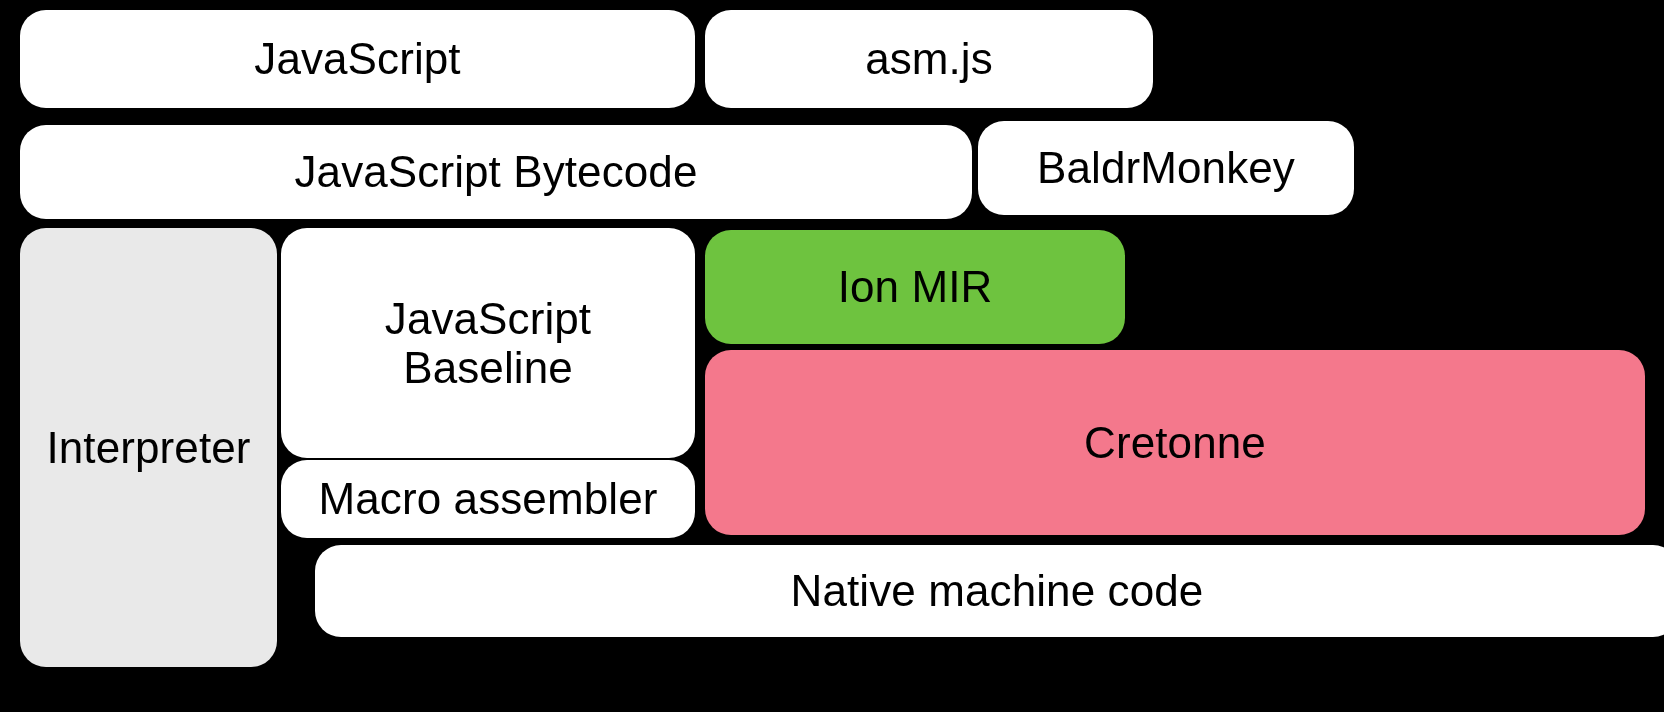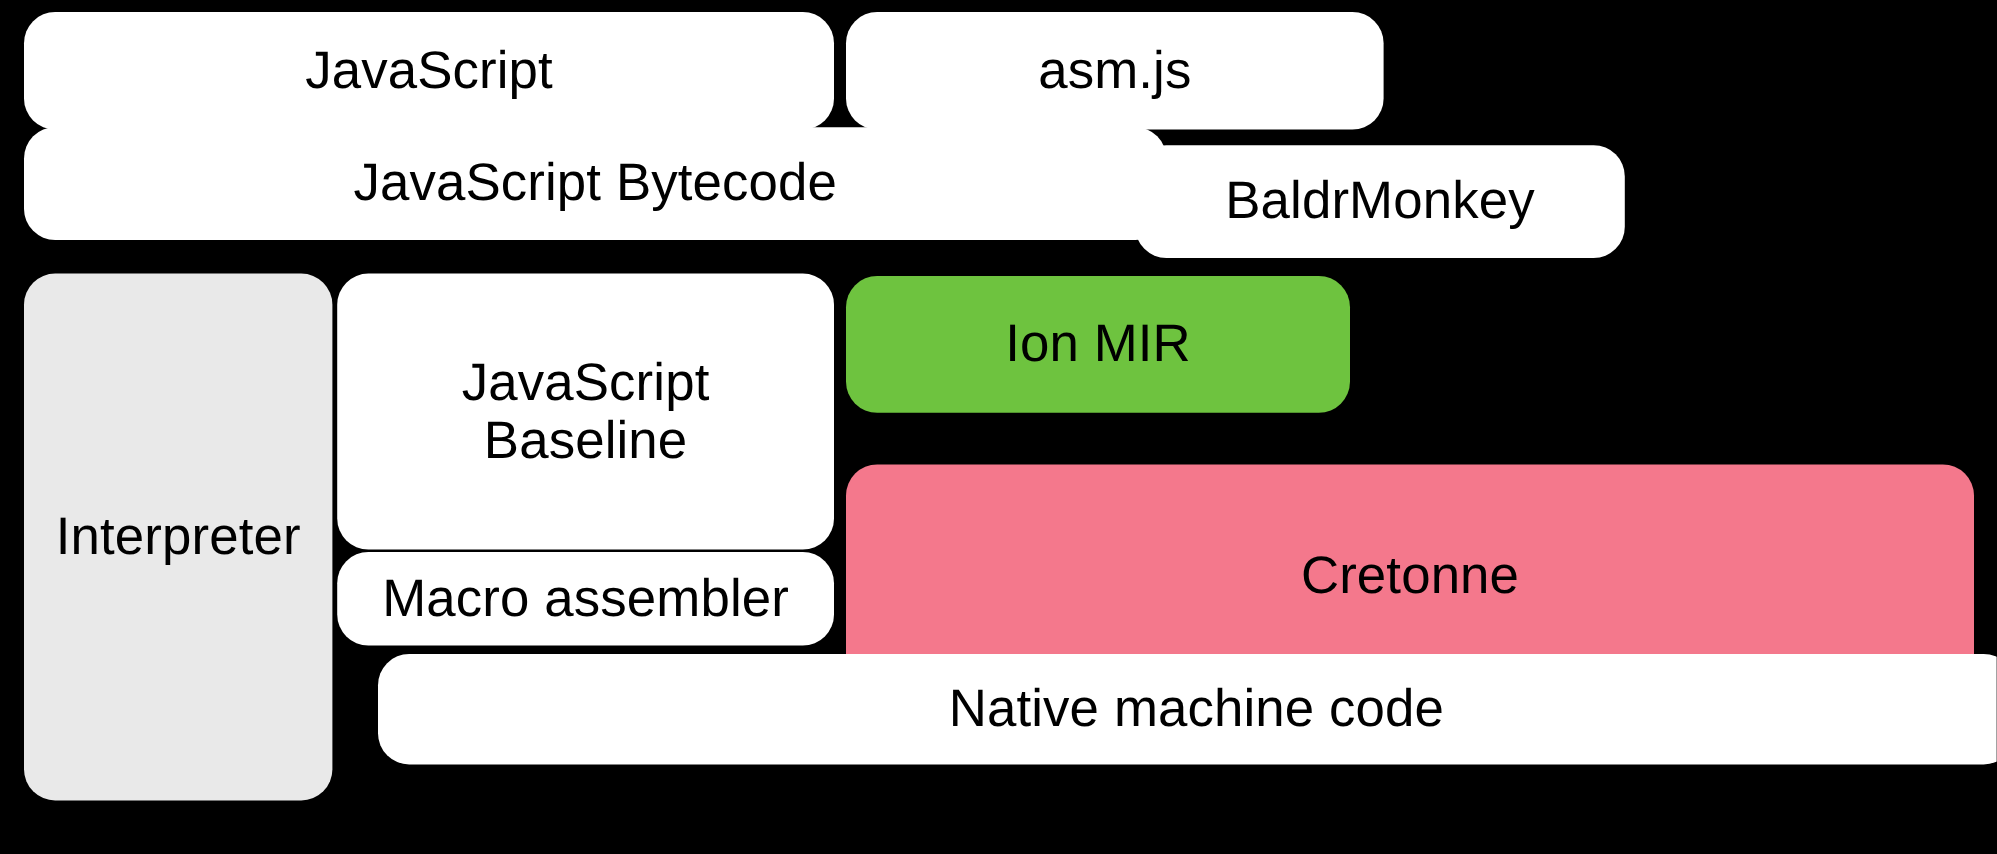--- a/index.html
+++ b/index.html
@@ -31,30 +31,30 @@
     line-height: 1.12;
     font-weight: 400;
     letter-spacing: 0.1px;
     white-space: pre-line;
     padding: 4px 12px;
     user-select: none;
   }
   .fill-white { background: #ffffff; }
   .fill-gray  { background: #e9e9e9; }
   .fill-green { background: #6ec33f; }
-  .fill-pink  { background: #f4788c; margin-top: 37px; }
+  .fill-pink  { background: #f4788c; }
 
   
   #n-javascript      { left: 20px;   top: 10px;  width: 675px; height: 98px;  }
   #n-asmjs           { left: 705px;  top: 10px;  width: 448px; height: 98px;  }
   #n-wasm            { left: 1208px; top: 10px;  width: 437px; height: 98px;  }
 
   
-  #n-js-bytecode     { left: 20px;   top: 106px; width: 952px; height: 94px;  }
-  #n-baldrmonkey     { left: 946px;  top: 121px; width: 408px; height: 94px;  }
+  #n-js-bytecode     { left: 20px;   top: 125px; width: 952px; height: 94px;  }
+  #n-baldrmonkey     { left: 978px;  top: 121px; width: 376px; height: 94px;  }
 
   
   #n-interpreter     { left: 20px;   top: 228px; width: 257px; height: 439px; text-align: center; }
   #n-js-baseline     { left: 281px;  top: 228px; width: 414px; height: 230px; }
   #n-macro-assembler { left: 281px;  top: 460px; width: 414px; height: 78px;  }
   #n-ion-mir         { left: 705px;  top: 230px; width: 420px; height: 114px; }
   #n-cretonne        { left: 705px;  top: 350px; width: 940px; height: 185px; }
 
   
   #n-native-code     { left: 282px;  top: 545px; width: 1364px; height: 92px; margin-left: 33px; }

